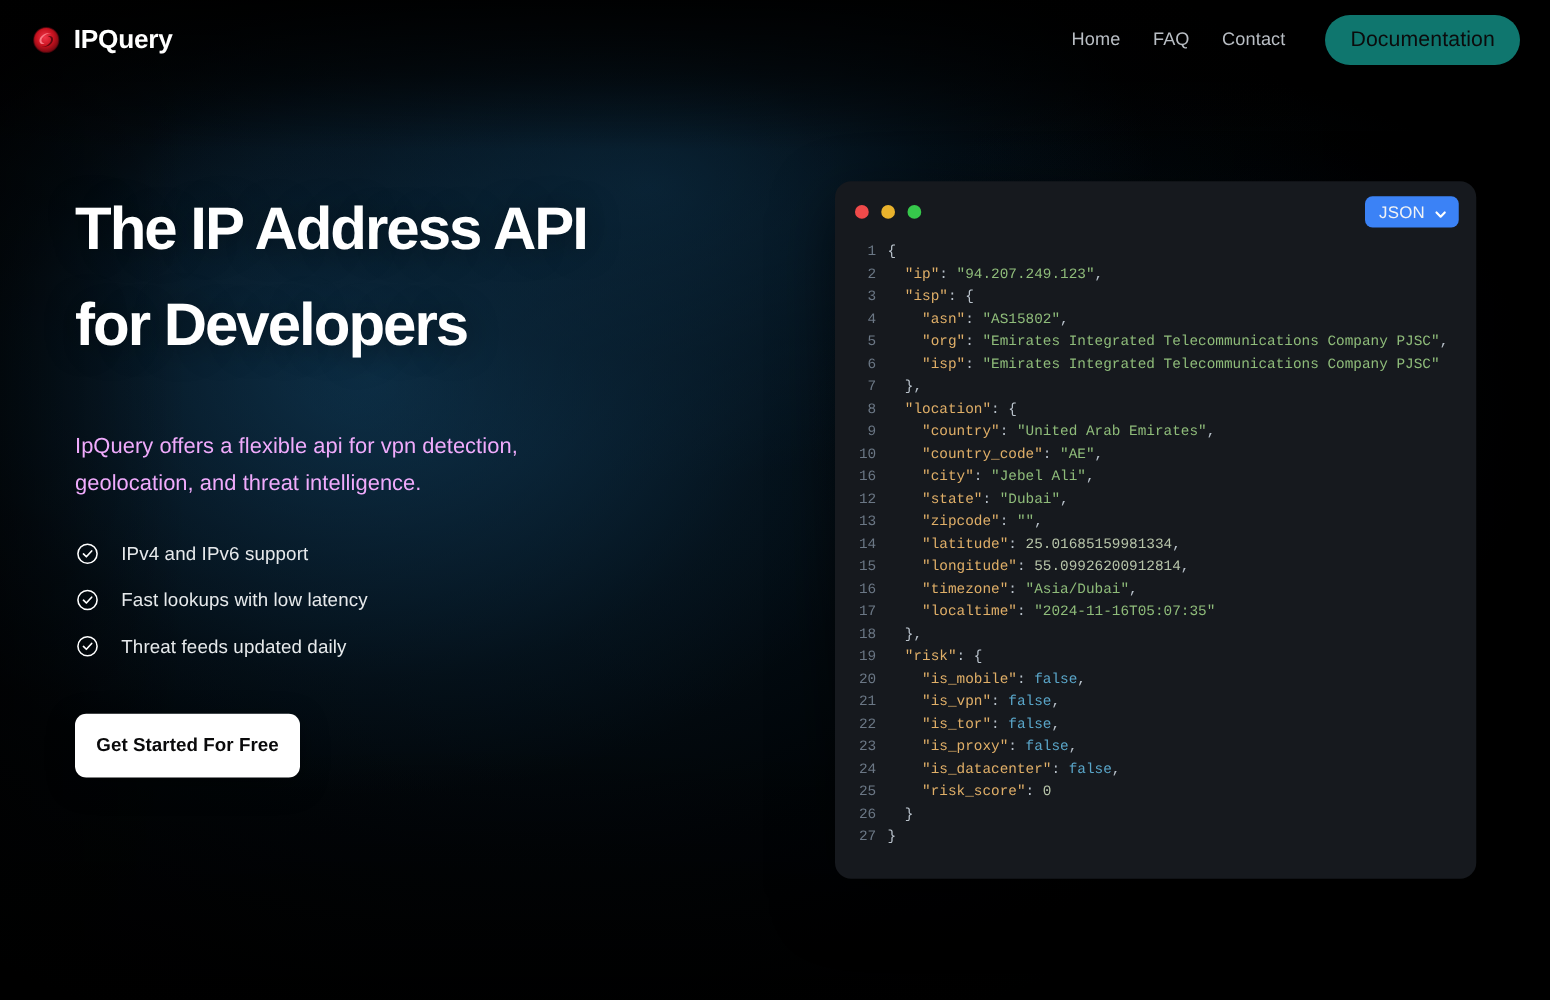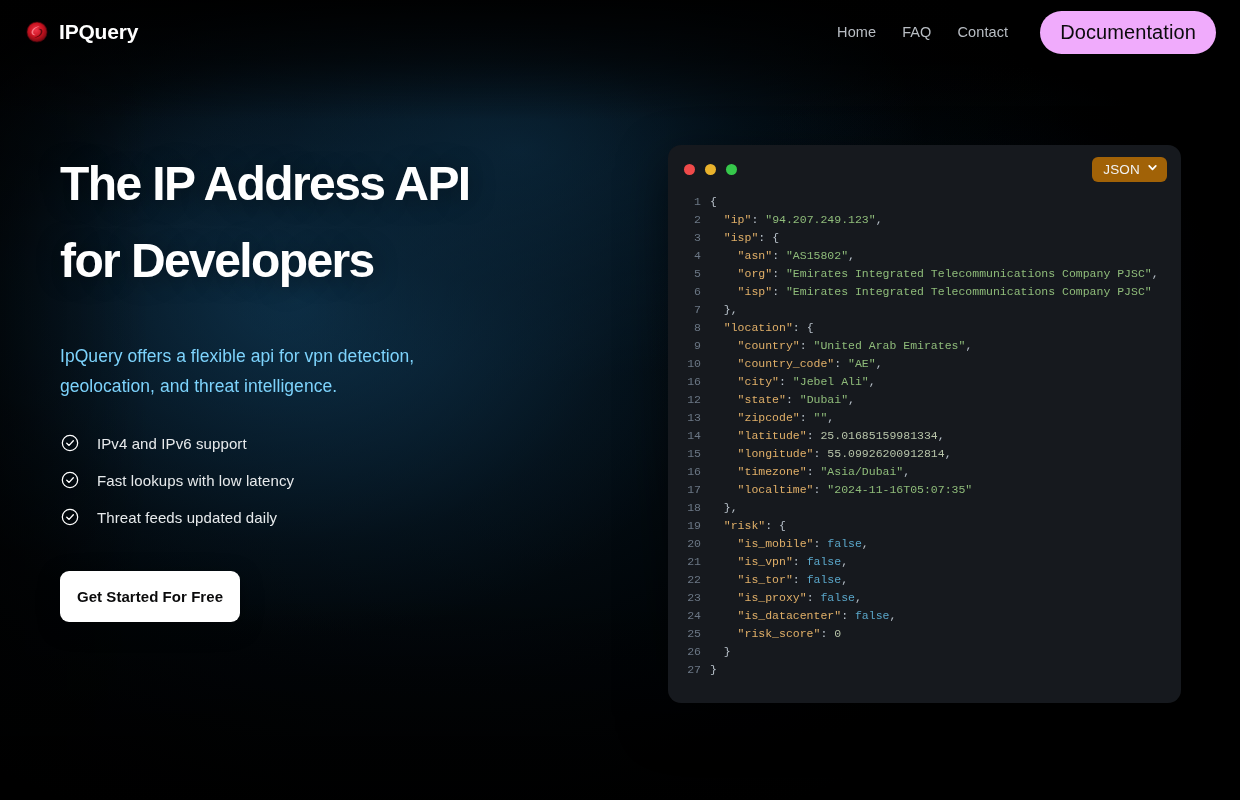--- a/index.html
+++ b/index.html
@@ -91,23 +91,23 @@
   .nav-link {
     color: #b9bec4;
     font-size: 14.5px;
     font-weight: 400;
     text-decoration: none;
     letter-spacing: 0.1px;
     cursor: pointer;
   }
   .nav-cta {
     margin-left: 6px;
-    background: #f0abfc;
+    background: #0f766e;
     color: #0b0b0c;
-    font-size: 20px;
+    font-size: 17px;
     font-weight: 500;
     border: none;
     border-radius: 999px;
     padding: 10px 20px;
     cursor: pointer;
     font-family: "Liberation Sans", sans-serif;
     letter-spacing: 0.1px;
   }
 
   
@@ -122,21 +122,21 @@
     color: #ffffff;
     font-size: 48px;
     line-height: 77px;
     font-weight: 700;
     letter-spacing: -1.6px;
     text-shadow: 0 2px 26px rgba(0,0,0,0.45);
     max-width: 470px;
   }
   .hero-sub {
     margin-top: 42px;
-    color: #7dd3fc;
+    color: #f0abfc;
     font-size: 17.5px;
     line-height: 30px;
     font-weight: 400;
     max-width: 420px;
     letter-spacing: 0.05px;
   }
 
   .feature-list {
     margin-top: 32px;
     list-style: none;
@@ -205,23 +205,23 @@
   }
   .dot { width: 11px; height: 11px; border-radius: 50%; display: block; }
   .dot-red { background: #ef4a4a; }
   .dot-yellow { background: #e9b22c; }
   .dot-green { background: #36c84b; }
 
   .format-select {
     margin-left: auto;
     position: relative;
     display: flex;
-    align-items: flex-start;
+    align-items: flex-end;
     gap: 7px;
-    background: #a16207;
+    background: #3b82f6;
     border: none;
     border-radius: 6px;
     padding: 5px 9px 5px 11px;
     cursor: pointer;
   }
   .format-select-label {
     color: #f1f3f5;
     font-size: 13.5px;
     font-weight: 400;
     letter-spacing: 0.2px;

